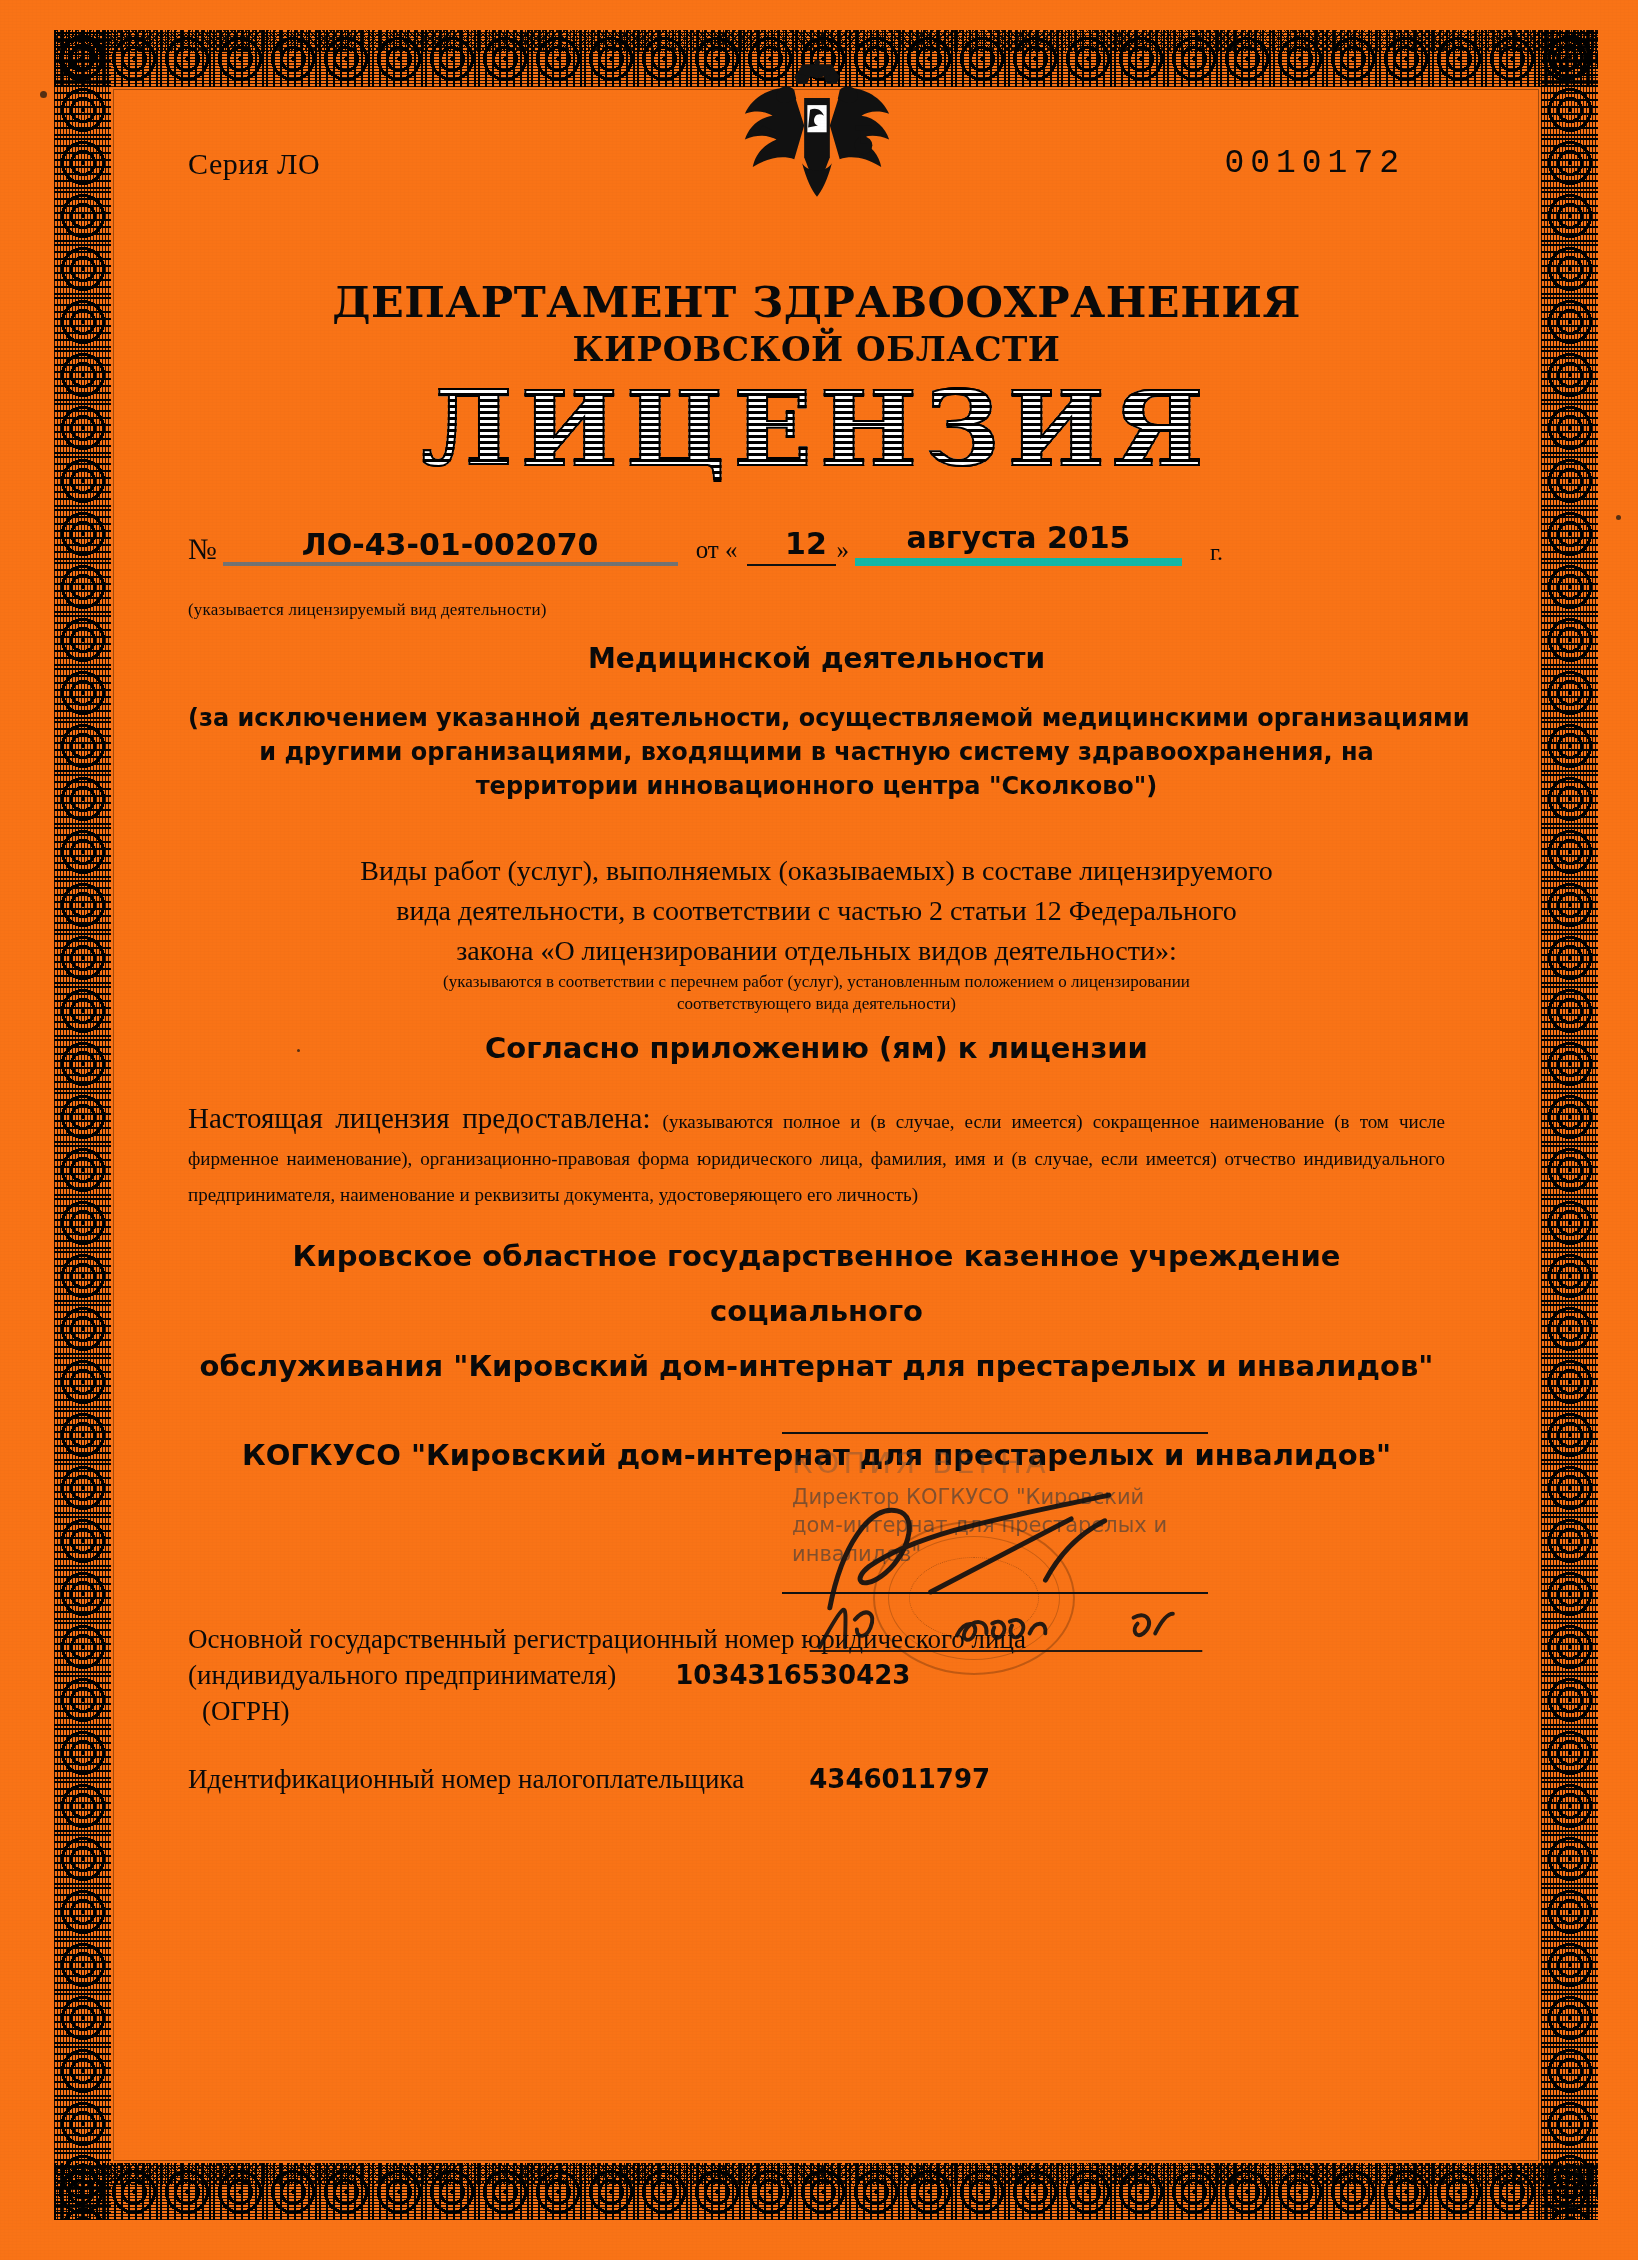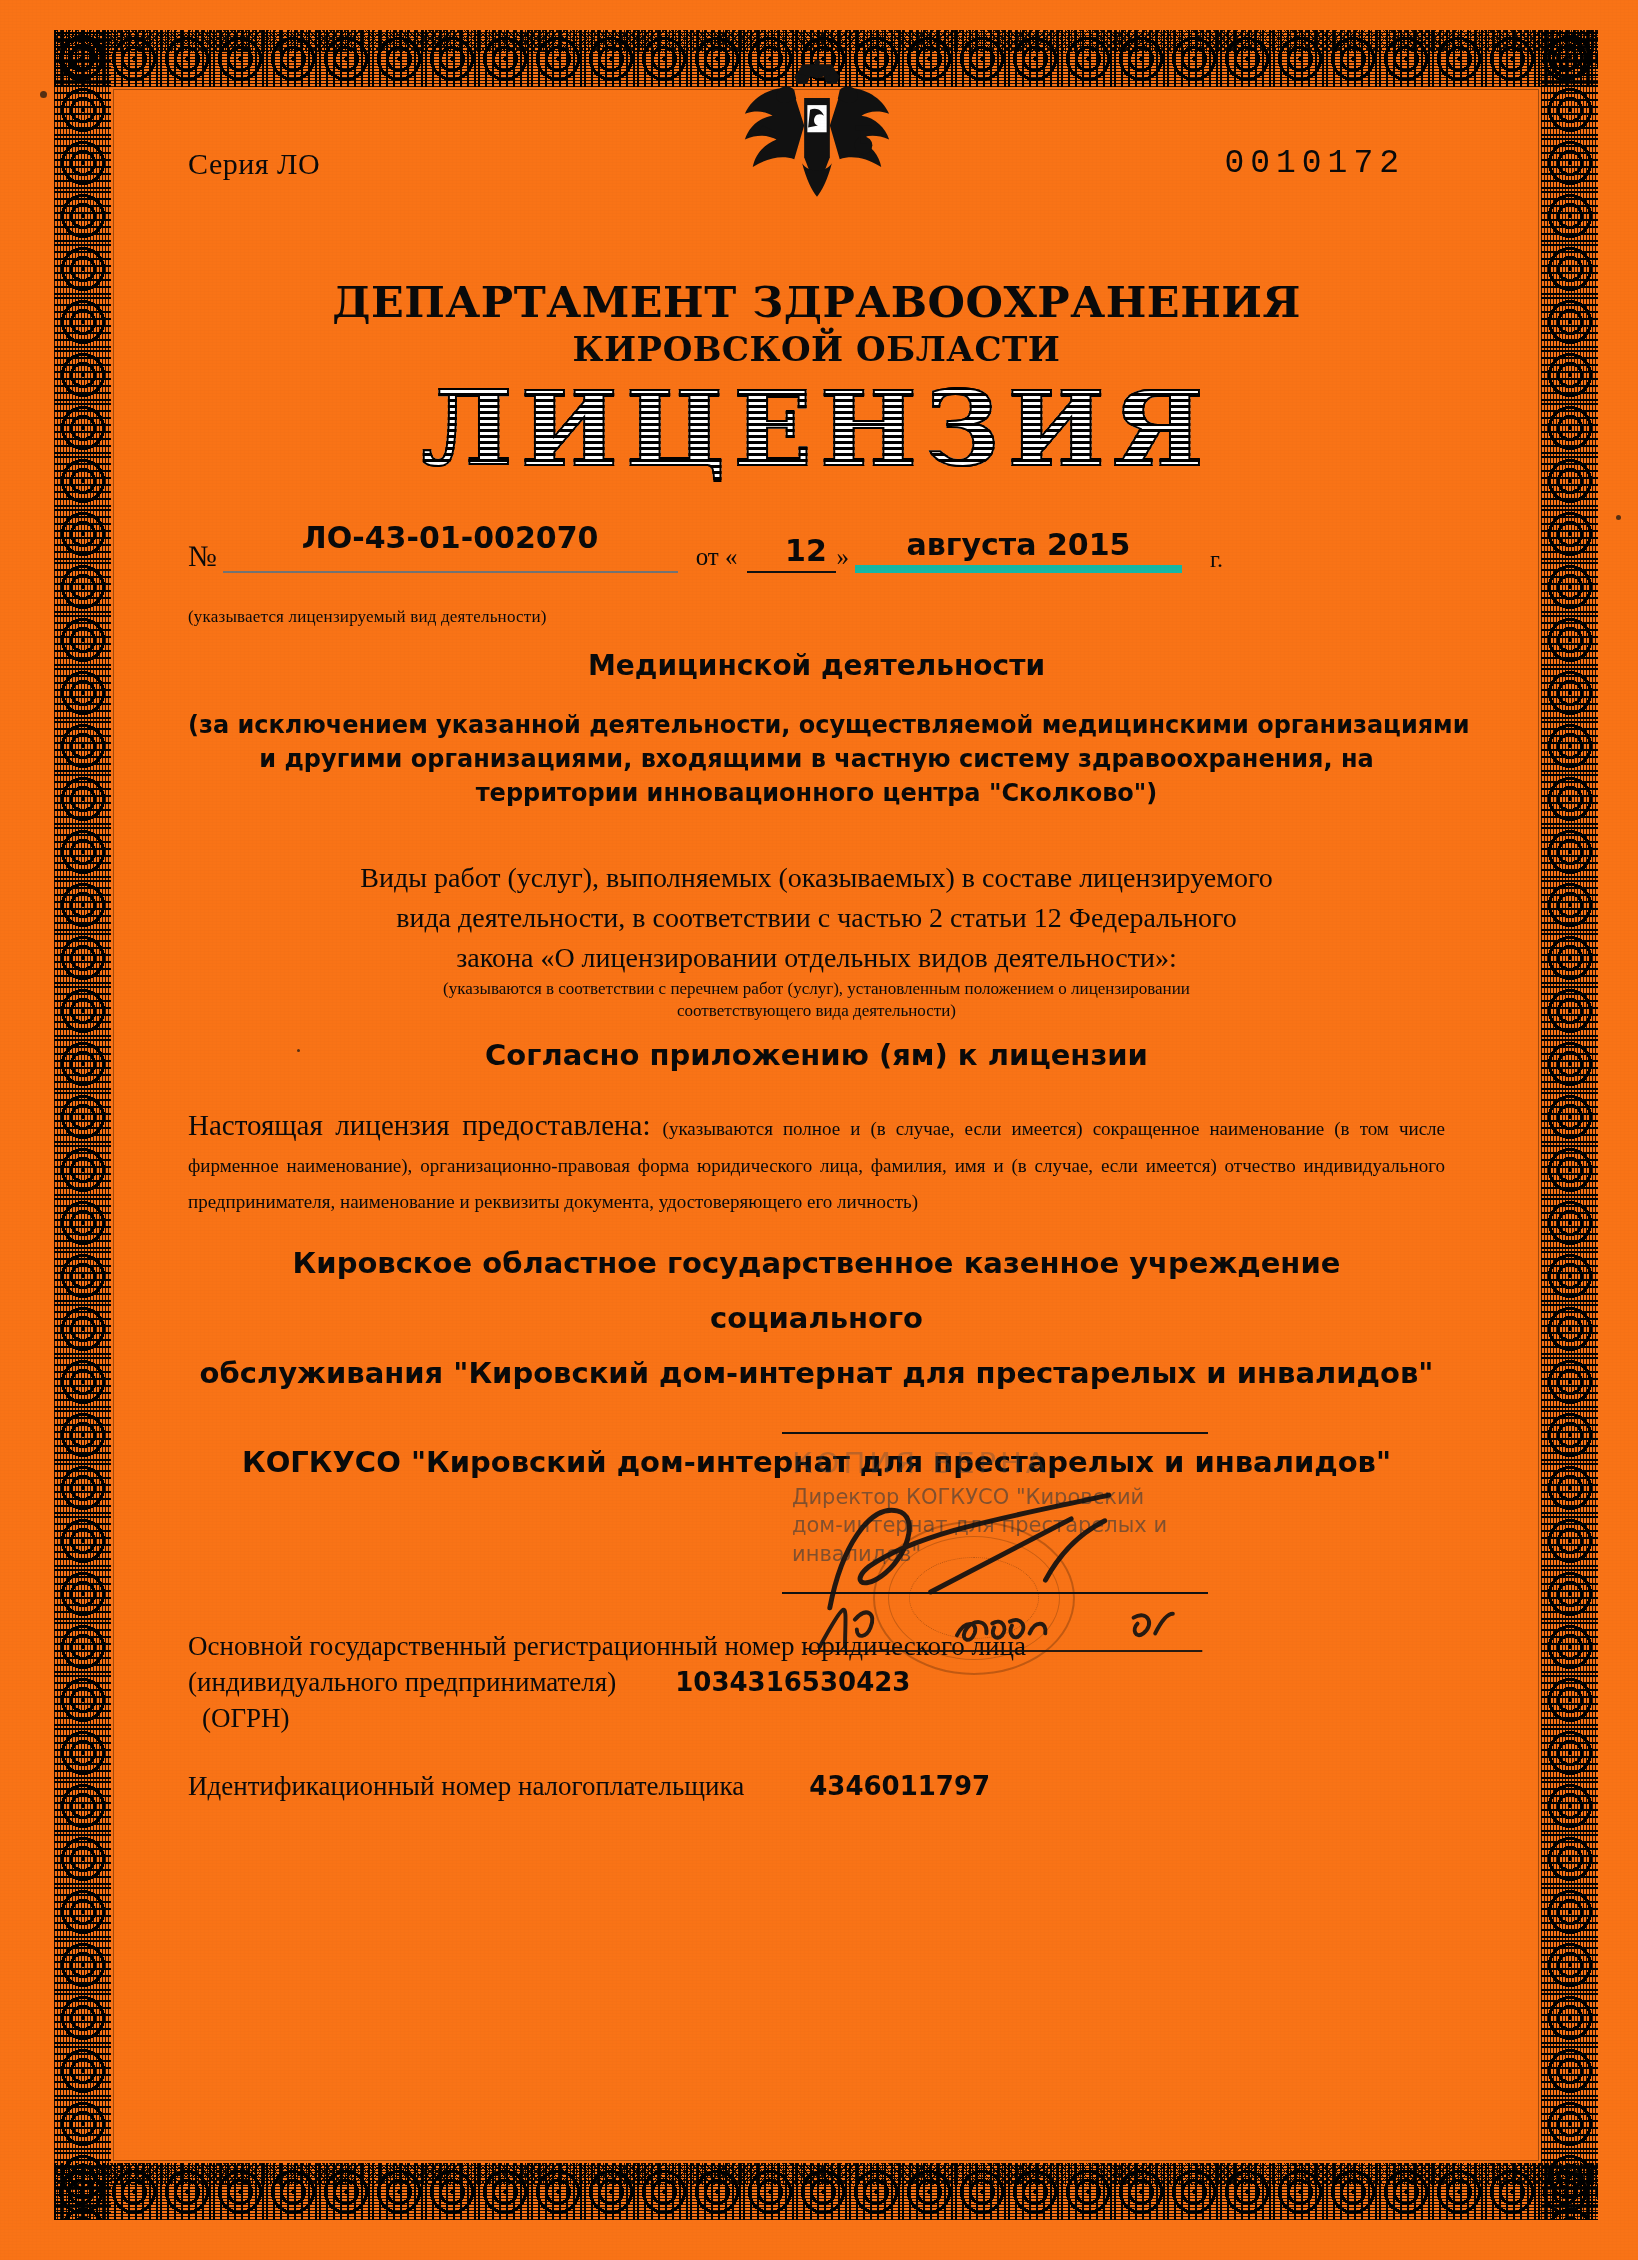--- a/index.html
+++ b/index.html
@@ -97,21 +97,21 @@
     -webkit-background-clip:text;background-clip:text;
     -webkit-text-fill-color:transparent;
     text-shadow:none;
     paint-order:stroke fill;
     -webkit-text-stroke:2px #000;
   }
 
   
   .numline{display:flex;align-items:flex-end;margin-top:40px;font-size:27px;}
   .nl-no{font-size:30px;margin-right:6px;}
-  .nl-slot{flex:0 0 455px;border-bottom:2px solid #737373;text-align:center;padding-bottom:16px;}
+  .nl-slot{flex:0 0 455px;border-bottom:4px solid #737373;text-align:center;padding-bottom:0;}
   .nl-slot b{font-family:"DejaVu Sans",sans-serif;font-weight:bold;font-size:30px;letter-spacing:0px;}
   .nl-ot{margin:0 10px 2px 18px;font-size:25px;}
   .nl-day{flex:0 0 89px;border-bottom:2px solid #111;text-align:center;padding-bottom:3px;}
   .nl-day b{font-family:"DejaVu Sans",sans-serif;font-weight:bold;font-size:30px;margin-left:28px;}
   .nl-q{margin:0 6px 2px 0;font-size:25px;}
   .nl-mon{flex:0 0 327px;border-bottom:8px solid #14b8a6;text-align:center;padding-bottom:3px;}
   .nl-mon b{font-family:"DejaVu Sans",sans-serif;font-weight:bold;font-size:30px;}
   .nl-g{margin-left:28px;font-size:24px;}
 
   

